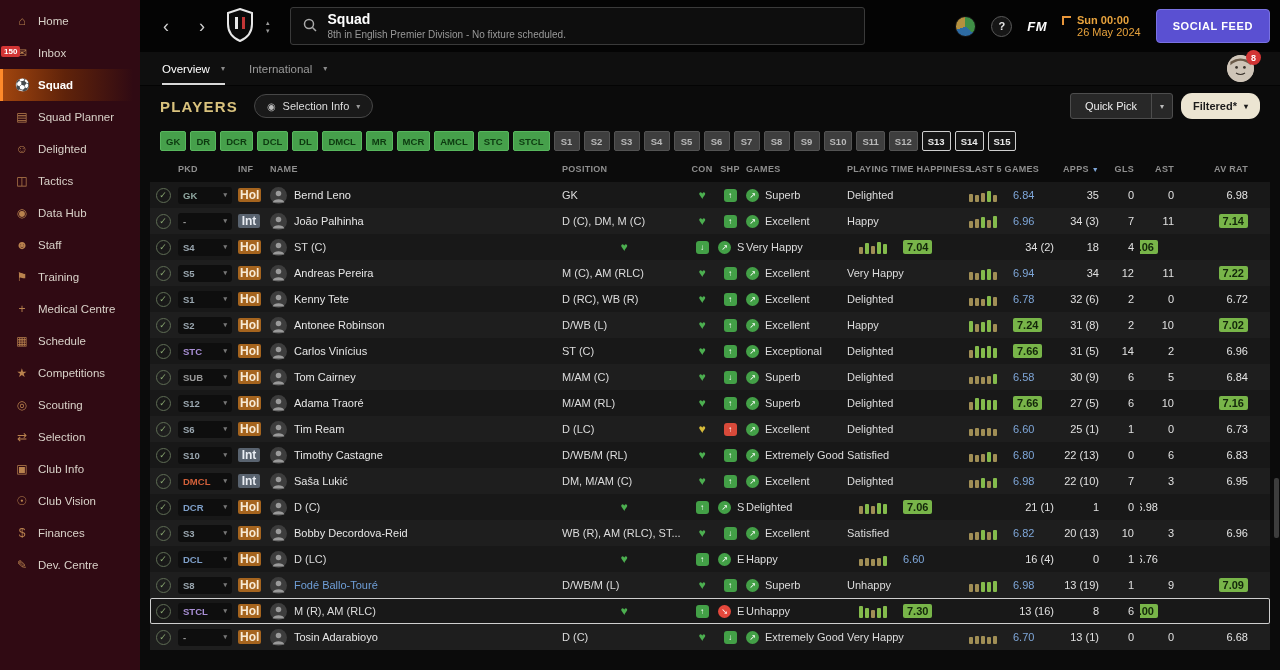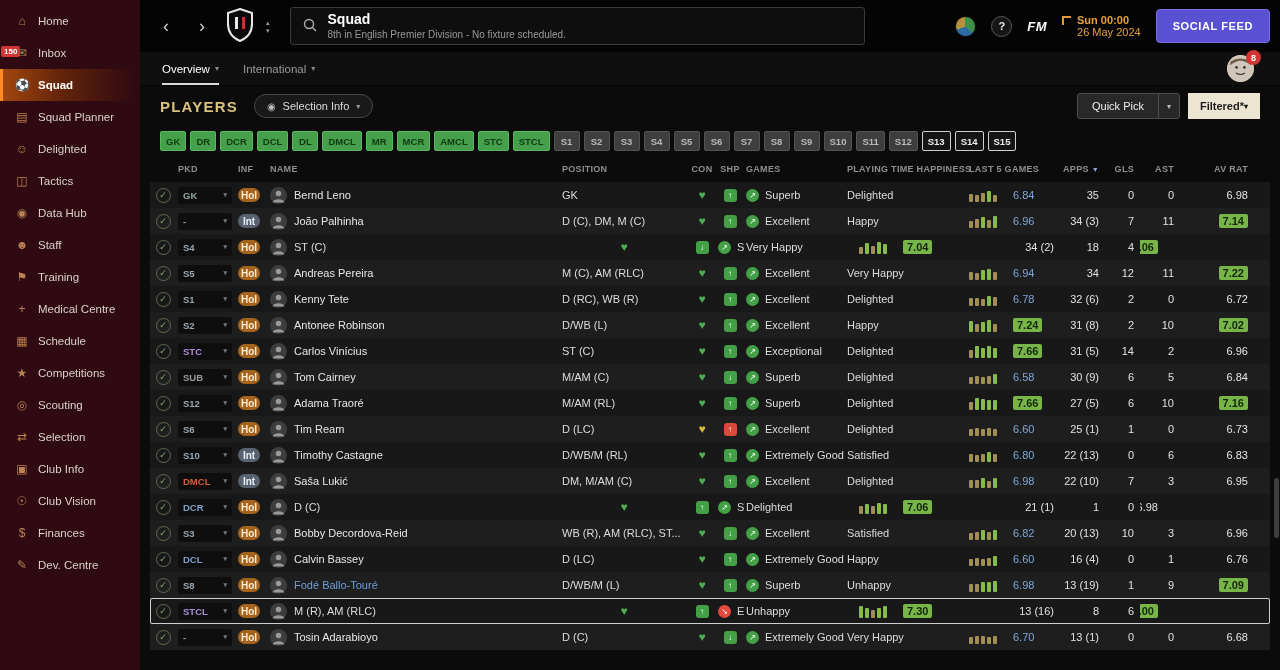--- a/index.html
+++ b/index.html
@@ -28,37 +28,37 @@
   .globe{width:21px;height:21px;border-radius:50%;background:conic-gradient(#3f8f46 0 130deg,#2d6ba3 130deg 250deg,#b5913f 250deg 360deg);border:1px solid #161616;cursor:pointer}
   .help-btn{width:21px;height:21px;border-radius:50%;background:#161616;border:1px solid #5a5a5a;color:#e8e8e8;font-size:11px;font-weight:bold;display:flex;align-items:center;justify-content:center;cursor:pointer}
   .fm-logo{font-size:13px;font-weight:bold;font-style:italic;color:#fff;letter-spacing:.5px}
   .date-wrap{display:flex;align-items:flex-start;gap:6px;cursor:pointer}
   .corner{width:9px;height:9px;border-top:2px solid #e8963a;border-left:2px solid #e8963a;margin-top:2px}
   .dt1{color:#e8a33d;font-size:11px;font-weight:bold}
   .dt2{color:#e8a33d;font-size:11px}
   .social-btn{background:#5a50d2;color:#fff;font-size:11px;font-weight:bold;letter-spacing:.6px;border-radius:4px;padding:10px 16px;cursor:pointer;border:1px solid #7a72e2}
 
   .tabrow{height:34px;background:#0f0f0f;display:flex;align-items:center;gap:24px;padding:0 22px;border-bottom:1px solid #040404}
-  .tab{display:flex;align-items:center;gap:5px;font-size:11.5px;color:#9a9a9a;cursor:pointer;height:100%}
+  .tab{display:flex;align-items:center;gap:11px;font-size:11.5px;color:#9a9a9a;cursor:pointer;height:100%}
   .tab.active{color:#fff;box-shadow:inset 0 -2px 0 #d8d8d8}
   .tcaret{font-size:8px;color:#8a8a8a}
   .avatar-wrap{margin-left:auto;position:relative;margin-right:4px}
   .avatar{width:27px;height:27px;border-radius:50%;background:#cfc5b8;overflow:hidden;cursor:pointer}
   .badge-8{position:absolute;top:-5px;right:-7px;min-width:15px;height:15px;border-radius:50%;background:#d23535;color:#fff;font-size:9px;font-weight:bold;display:flex;align-items:center;justify-content:center}
 
   .players-bar{height:40px;display:flex;align-items:center;gap:16px;padding:0 20px}
   .players-title{color:#d9c27d;font-weight:bold;font-size:15px;letter-spacing:1.2px}
   .sel-pill{display:flex;align-items:center;gap:7px;background:#191919;border:1px solid #474747;border-radius:14px;padding:5px 12px;font-size:11px;color:#ddd;cursor:pointer}
   .eye{font-size:10px;color:#bbb}
   .pcaret{font-size:8px;color:#999}
   .pb-right{margin-left:auto;display:flex;gap:8px}
   .quick-pick{display:flex;align-items:stretch;background:#282828;border:1px solid #4d4d4d;border-radius:3px;overflow:hidden;cursor:pointer}
   .qp-main{padding:6px 14px;font-size:11px;color:#eee}
   .qp-caret{padding:0 8px;border-left:1px solid #4d4d4d;color:#bbb;font-size:8px;display:flex;align-items:center}
-  .filtered-btn{display:flex;align-items:center;background:#ece5d2;border-radius:0;padding:6px 12px;font-size:11px;font-weight:bold;color:#1c1c1c;cursor:pointer}
+  .filtered-btn{display:flex;align-items:center;gap:7px;background:#ece5d2;border-radius:11px;padding:6px 12px;font-size:11px;font-weight:bold;color:#1c1c1c;cursor:pointer}
   .filtered-btn .pcaret{color:#1c1c1c}
 
   .filter-row{display:flex;gap:4px;align-items:center;padding:0 20px;height:30px}
   .fbtn{height:20px;min-width:26px;padding:0 5px;border-radius:2px;font-size:9.5px;font-weight:bold;display:flex;align-items:center;justify-content:center;cursor:pointer}
   .fbtn.green{background:#46a04b;color:#0d3a10;border:1px solid #58b85e}
   .fbtn.grey{background:#3e3e3e;color:#b9b9b9;border:1px solid #535353}
   .fbtn.light{background:#151515;color:#ececec;border:1px solid #cfcfcf}
 
   
   .table{margin:0 10px;position:relative;flex:1}
@@ -72,21 +72,21 @@
 
   .trow{height:26px;font-size:11px;cursor:default}
   .trow:nth-child(odd){background:#181818}
   .trow:nth-child(even){background:#1e1e1e}
   .trow.selected{box-shadow:inset 0 0 0 1px #cfcfcf;border-radius:2px}
   .cell{display:flex;align-items:center;overflow:hidden;white-space:nowrap;padding:0 2px;height:100%}
   .c-check{justify-content:center}
   .chk{width:15px;height:15px;border-radius:50%;border:1px solid #5e6c54;color:#8aa871;font-size:9px;display:flex;align-items:center;justify-content:center}
   .pkd-pill{width:54px;height:17px;background:#0e0e0e;border-radius:3px;display:flex;align-items:center;justify-content:space-between;padding:0 5px;font-size:9.5px;font-weight:bold;cursor:pointer}
   .pkd-caret{color:#777;font-size:7px}
-  .inf{min-width:22px;height:14px;border-radius:7px;font-size:10px;font-weight:bold;display:flex;align-items:center;justify-content:center;padding:0 2px}
+  .inf{min-width:22px;height:14px;border-radius:2px;font-size:12px;font-weight:bold;display:flex;align-items:center;justify-content:center;padding:0 2px}
   .inf.hol{background:#a5641e;color:#f7ead6}
   .inf.int{background:#59636f;color:#e9edf3}
   .c-name{color:#e6e6e6;cursor:pointer}
   .c-pos{color:#dcdcdc}
   .c-con,.c-shp{justify-content:center}
   .heart{font-size:12px;line-height:1}
   .shp{width:13px;height:13px;border-radius:3px;color:#fff;font-size:8px;font-weight:bold;display:flex;align-items:center;justify-content:center}
   .mcircle{width:13px;height:13px;border-radius:50%;color:#fff;font-size:8px;display:flex;align-items:center;justify-content:center;margin-right:6px;flex:none}
   .mtext,.c-hap{color:#dcdcdc}
   .c-last5{padding-left:14px}
@@ -1024,21 +1024,20 @@
     <div class="cell">
             <span class="inf hol">Hol</span>
           </div>
     <div class="cell">
             <svg width="17" height="17" viewBox="0 0 16 16">
               <circle cx="8" cy="8" r="8" fill="#3d3d3d"></circle>
               <circle cx="8" cy="6.2" r="2.6" fill="#9a9a9a"></circle>
               <path d="M2.5 14.5 c1 -4 10 -4 11 0 z" fill="#9a9a9a"></path>
             </svg>
           </div>
-    <div class="cell c-name">Calvin Bassey</div>
     <div class="cell c-pos">D (LC)</div>
     <div class="cell c-con">
             <span class="heart" style="color:#4caf50">♥</span>
           </div>
     <div class="cell c-shp">
             <span class="shp" style="background:#43a047">↑</span>
           </div>
     <div class="cell">
             <span class="mcircle" style="background:#43a047">↗</span>
             <span class="mtext">Extremely Good</span>

